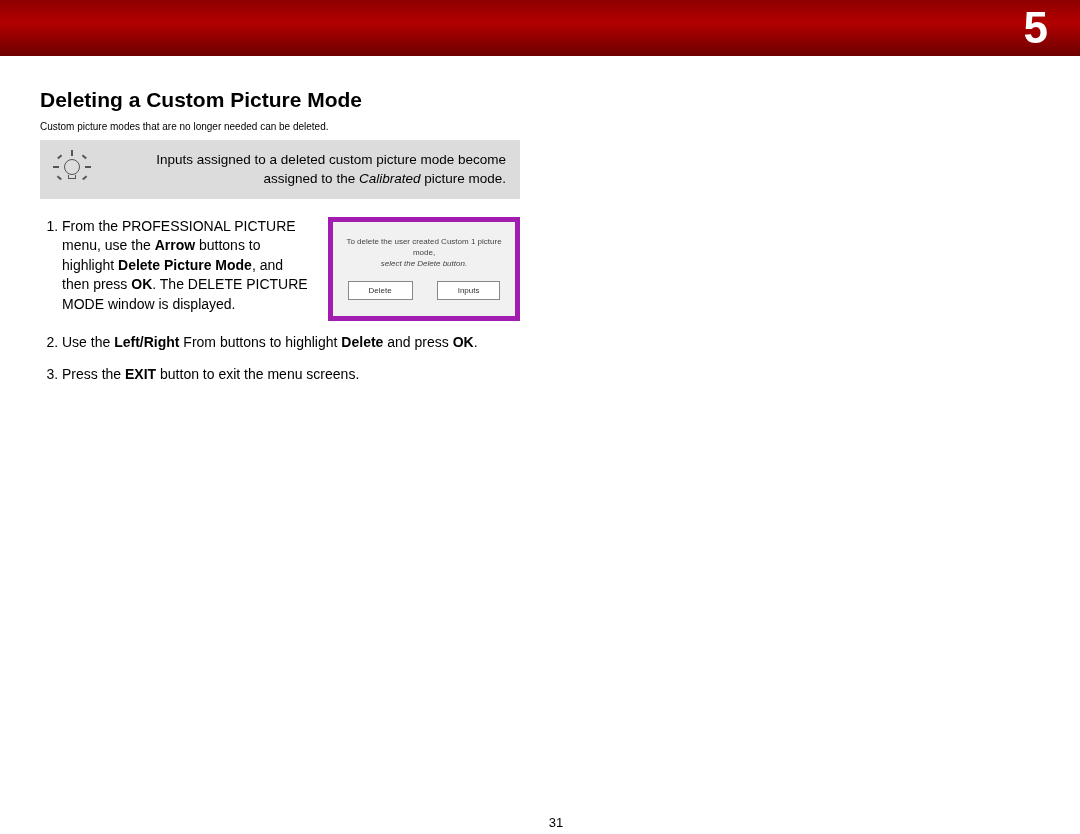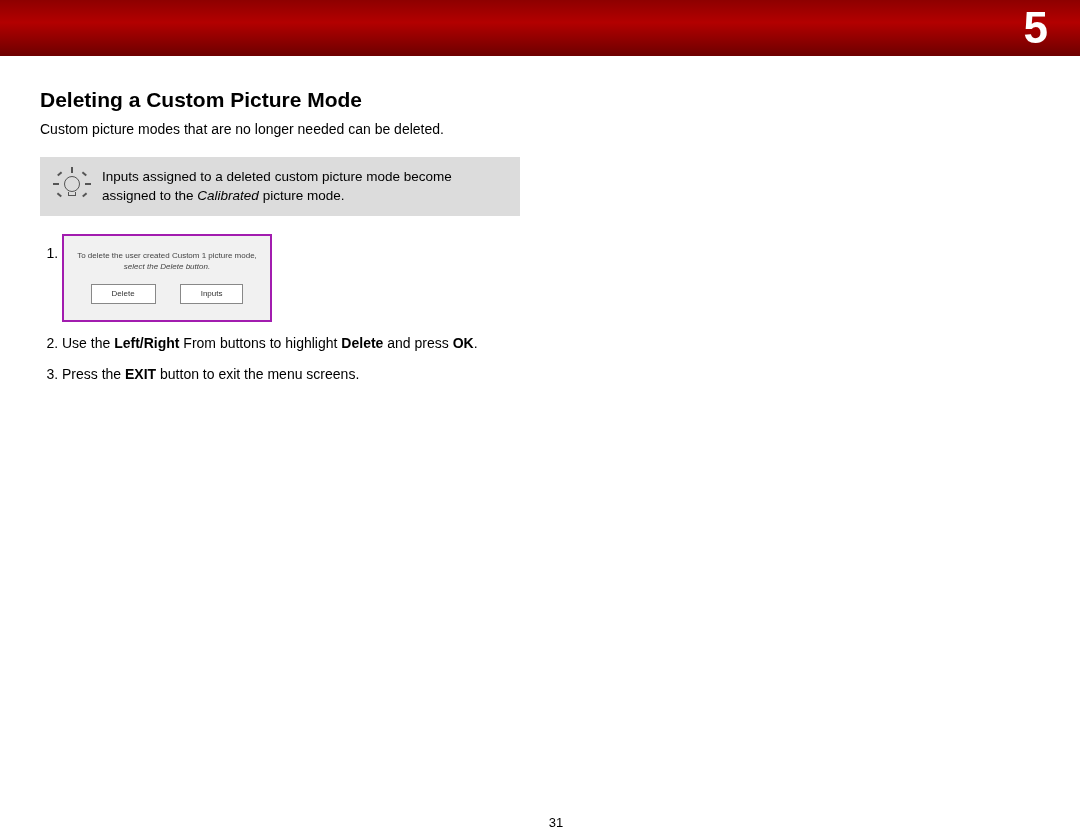--- a/index.html
+++ b/index.html
@@ -16,27 +16,27 @@
 
   .content {
     position: absolute;
     top: 88px; left: 40px; width: 480px;
   }
 
   .section-heading {
     font-weight: 700; font-size: 21px; margin-bottom: 8px;
   }
   .intro-para {
-    font-size: 14px; line-height: 1.35; text-align: justify; text-justify: inter-word;
-    margin-bottom: 18px;
+    font-size: 10px; line-height: 1.35; text-align: justify; text-justify: inter-word;
+    margin-bottom: 6px;
   }
 
   .tipbox {
     background: #dcdcdc; display: flex; align-items: center; gap: 12px;
-    padding: 10px 14px; margin-bottom: 18px;
+    padding: 10px 14px; margin-bottom: 18px; text-align: right;
   }
   .tipbox .bulb {
     width: 36px; height: 36px; flex: 0 0 36px; position: relative;
   }
   .tipbox .bulb-bulb {
     width: 16px; height: 16px; border: 1.5px solid #555; border-radius: 50%;
     position: absolute; top: 8px; left: 10px;
   }
   .tipbox .bulb-base {
     width: 8px; height: 4px; border: 1.5px solid #555; border-top: none;
@@ -56,21 +56,21 @@
   .lead-in { font-size: 14px; margin-bottom: 8px; }
 
   .steps { padding-left: 22px; font-size: 14px; line-height: 1.4; }
   .steps li { margin-bottom: 12px; }
   .steps .b { font-weight: 700; }
 
   .step1-wrap { display: flex; align-items: flex-start; gap: 18px; }
   .step1-wrap .text { flex: 0 0 248px; }
 
   .dialog {
-    border: 2px solid #a21caf; background: #f1f1f1;
+    border: 5px solid #a21caf; background: #f1f1f1;
     width: 210px; padding: 14px 10px 16px;
     text-align: center; font-size: 8px; color: #444;
   }
   .dialog .line2 { margin-bottom: 12px; font-style: italic; }
   .dialog .btnrow { display: flex; justify-content: center; gap: 24px; }
   .dbtn {
     border: 1px solid #888; background: #fff; font-size: 8px;
     padding: 3px 20px; color: #333;
   }
 
@@ -108,20 +108,23 @@
       </div>
       <div class="tiptext">
         <span>Inputs assigned to a deleted custom picture mode become assigned to the </span><span class="ital">Calibrated</span><span> picture mode.</span>
       </div>
     </div>
 
 
     <ol class="steps">
       <li>
         <div class="step1-wrap">
+          <div class="text">
+            <span>From the PROFESSIONAL PICTURE menu, use the </span><span class="b">Arrow</span><span> buttons to highlight </span><span class="b">Delete Picture Mode</span><span>, and then press </span><span class="b">OK</span><span>. The DELETE PICTURE MODE window is displayed.</span>
+          </div>
           <div class="dialog">
             <div>To delete the user created Custom 1 picture mode,</div>
             <div class="line2">select the Delete button.</div>
             <div class="btnrow">
               <div class="dbtn">Delete</div>
               <div class="dbtn">Inputs</div>
             </div>
           </div>
         </div>
       </li>

